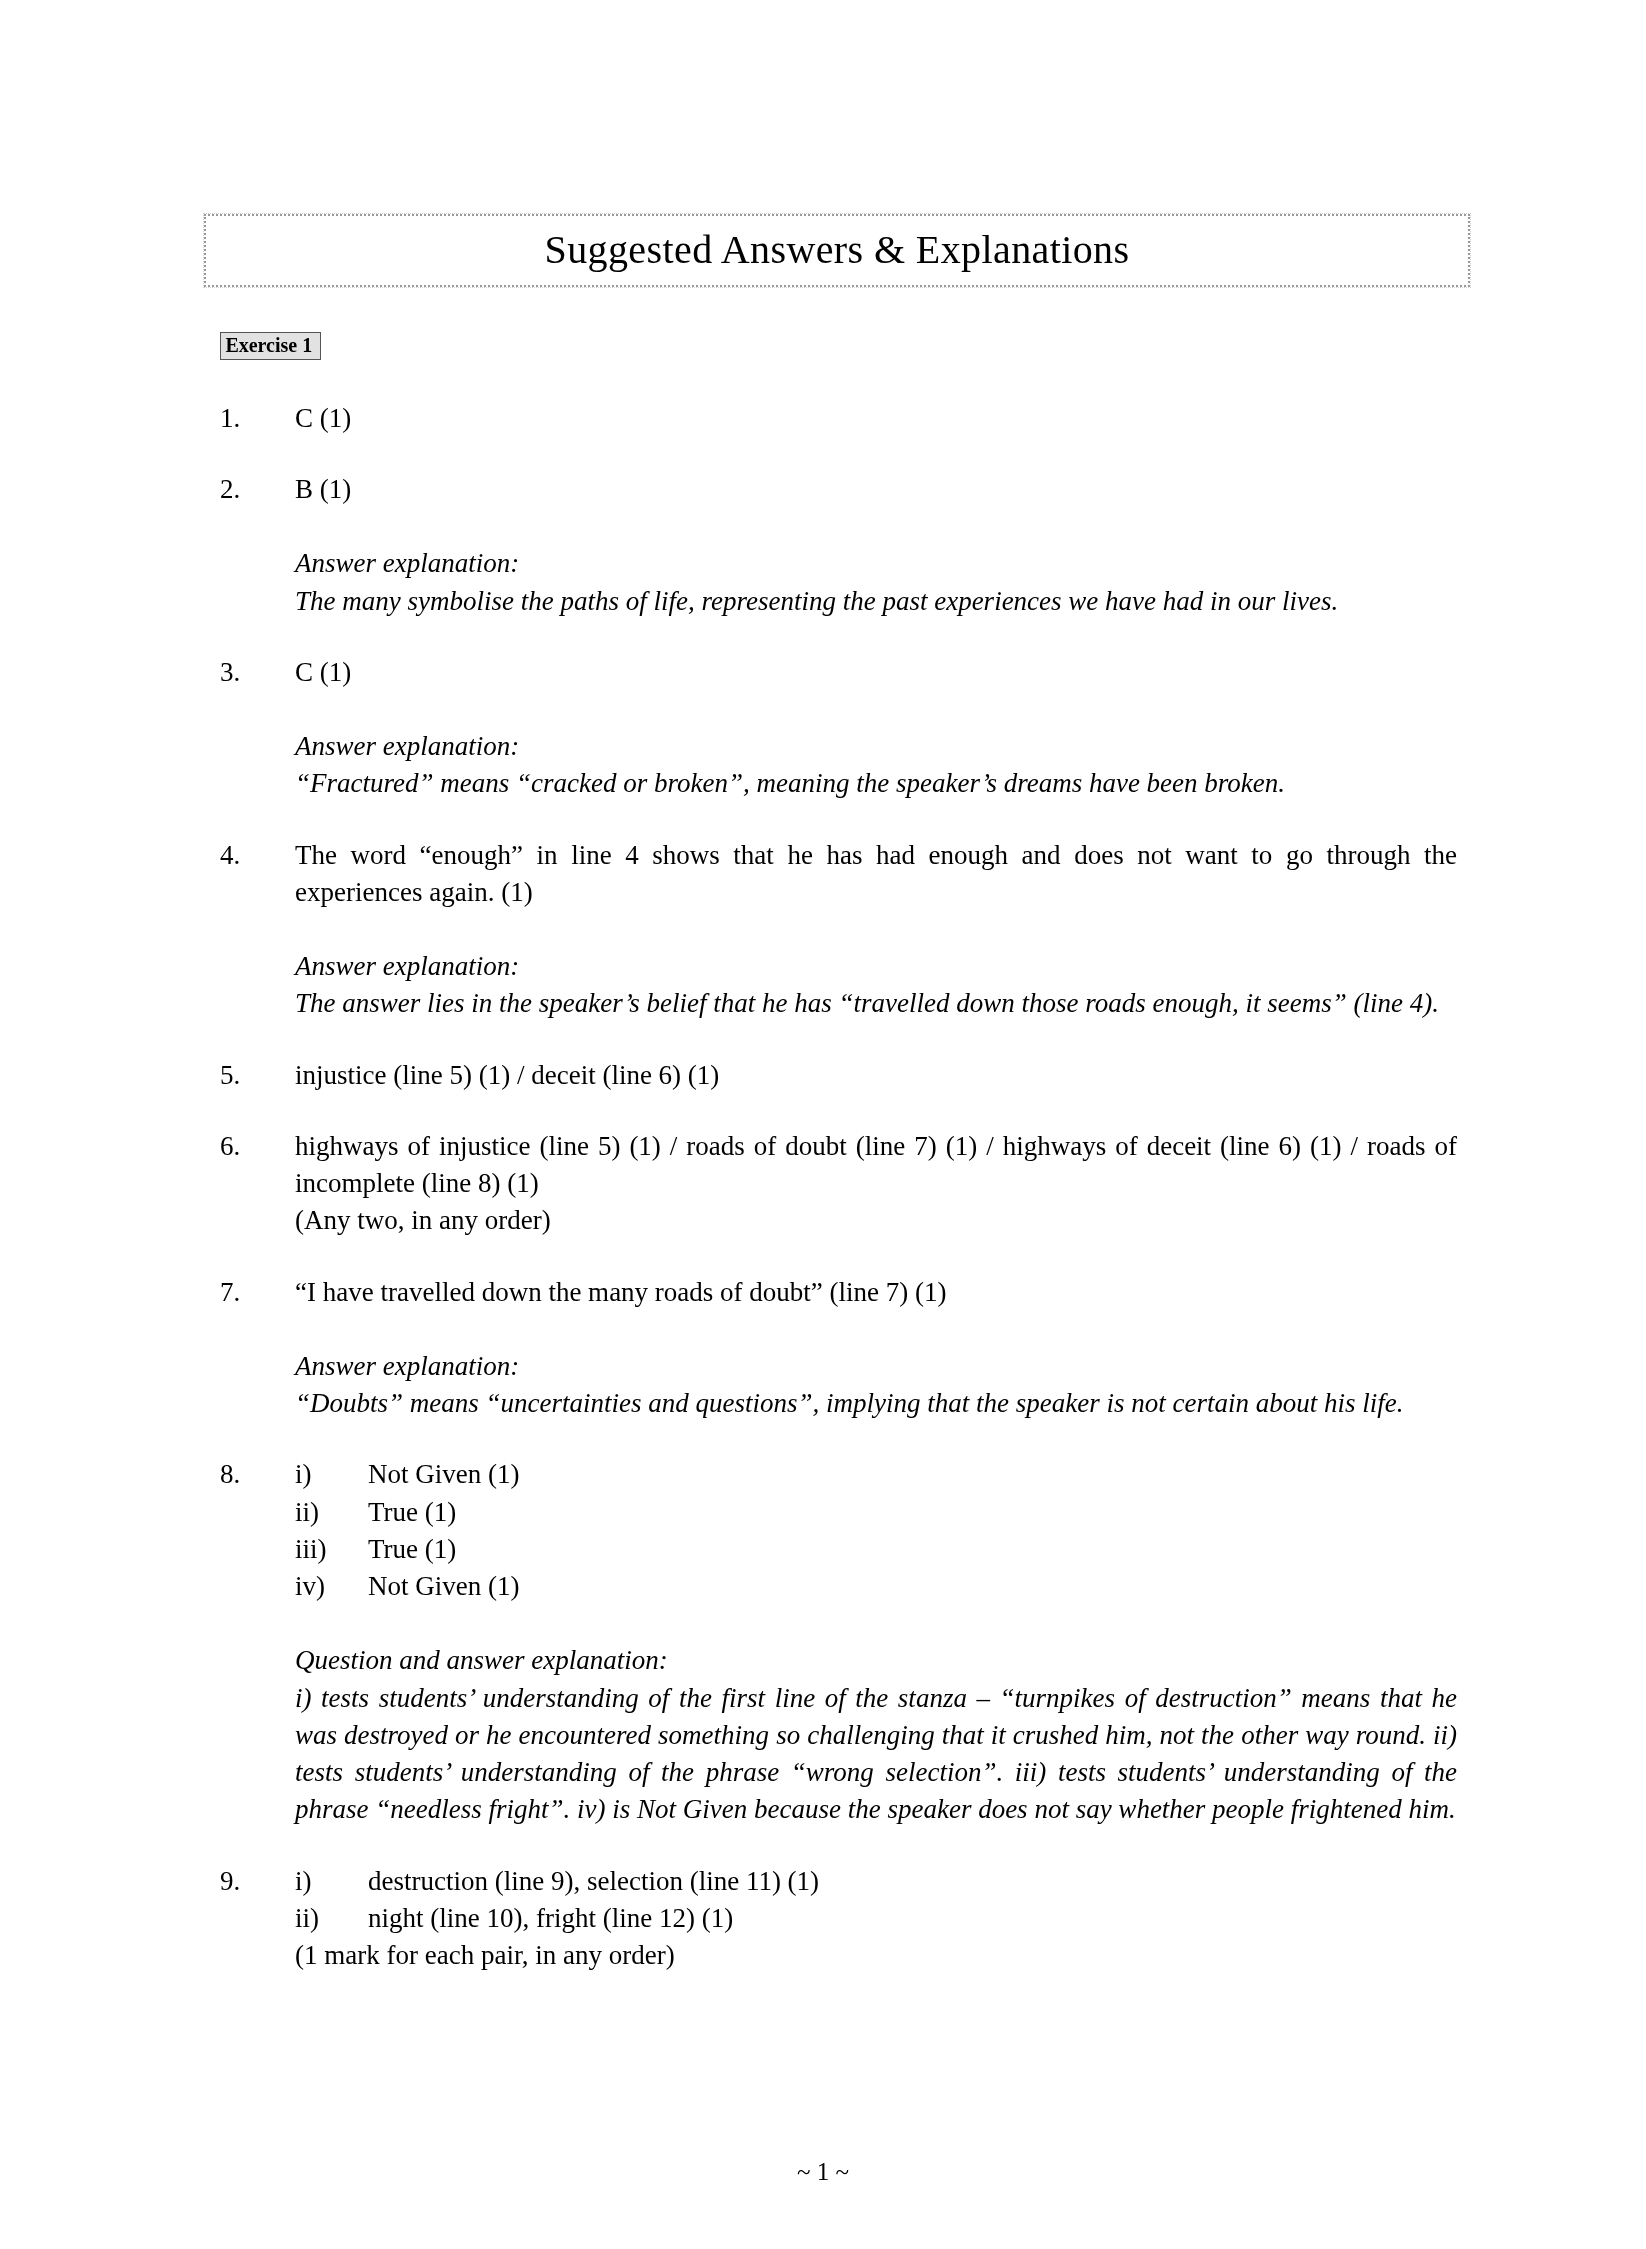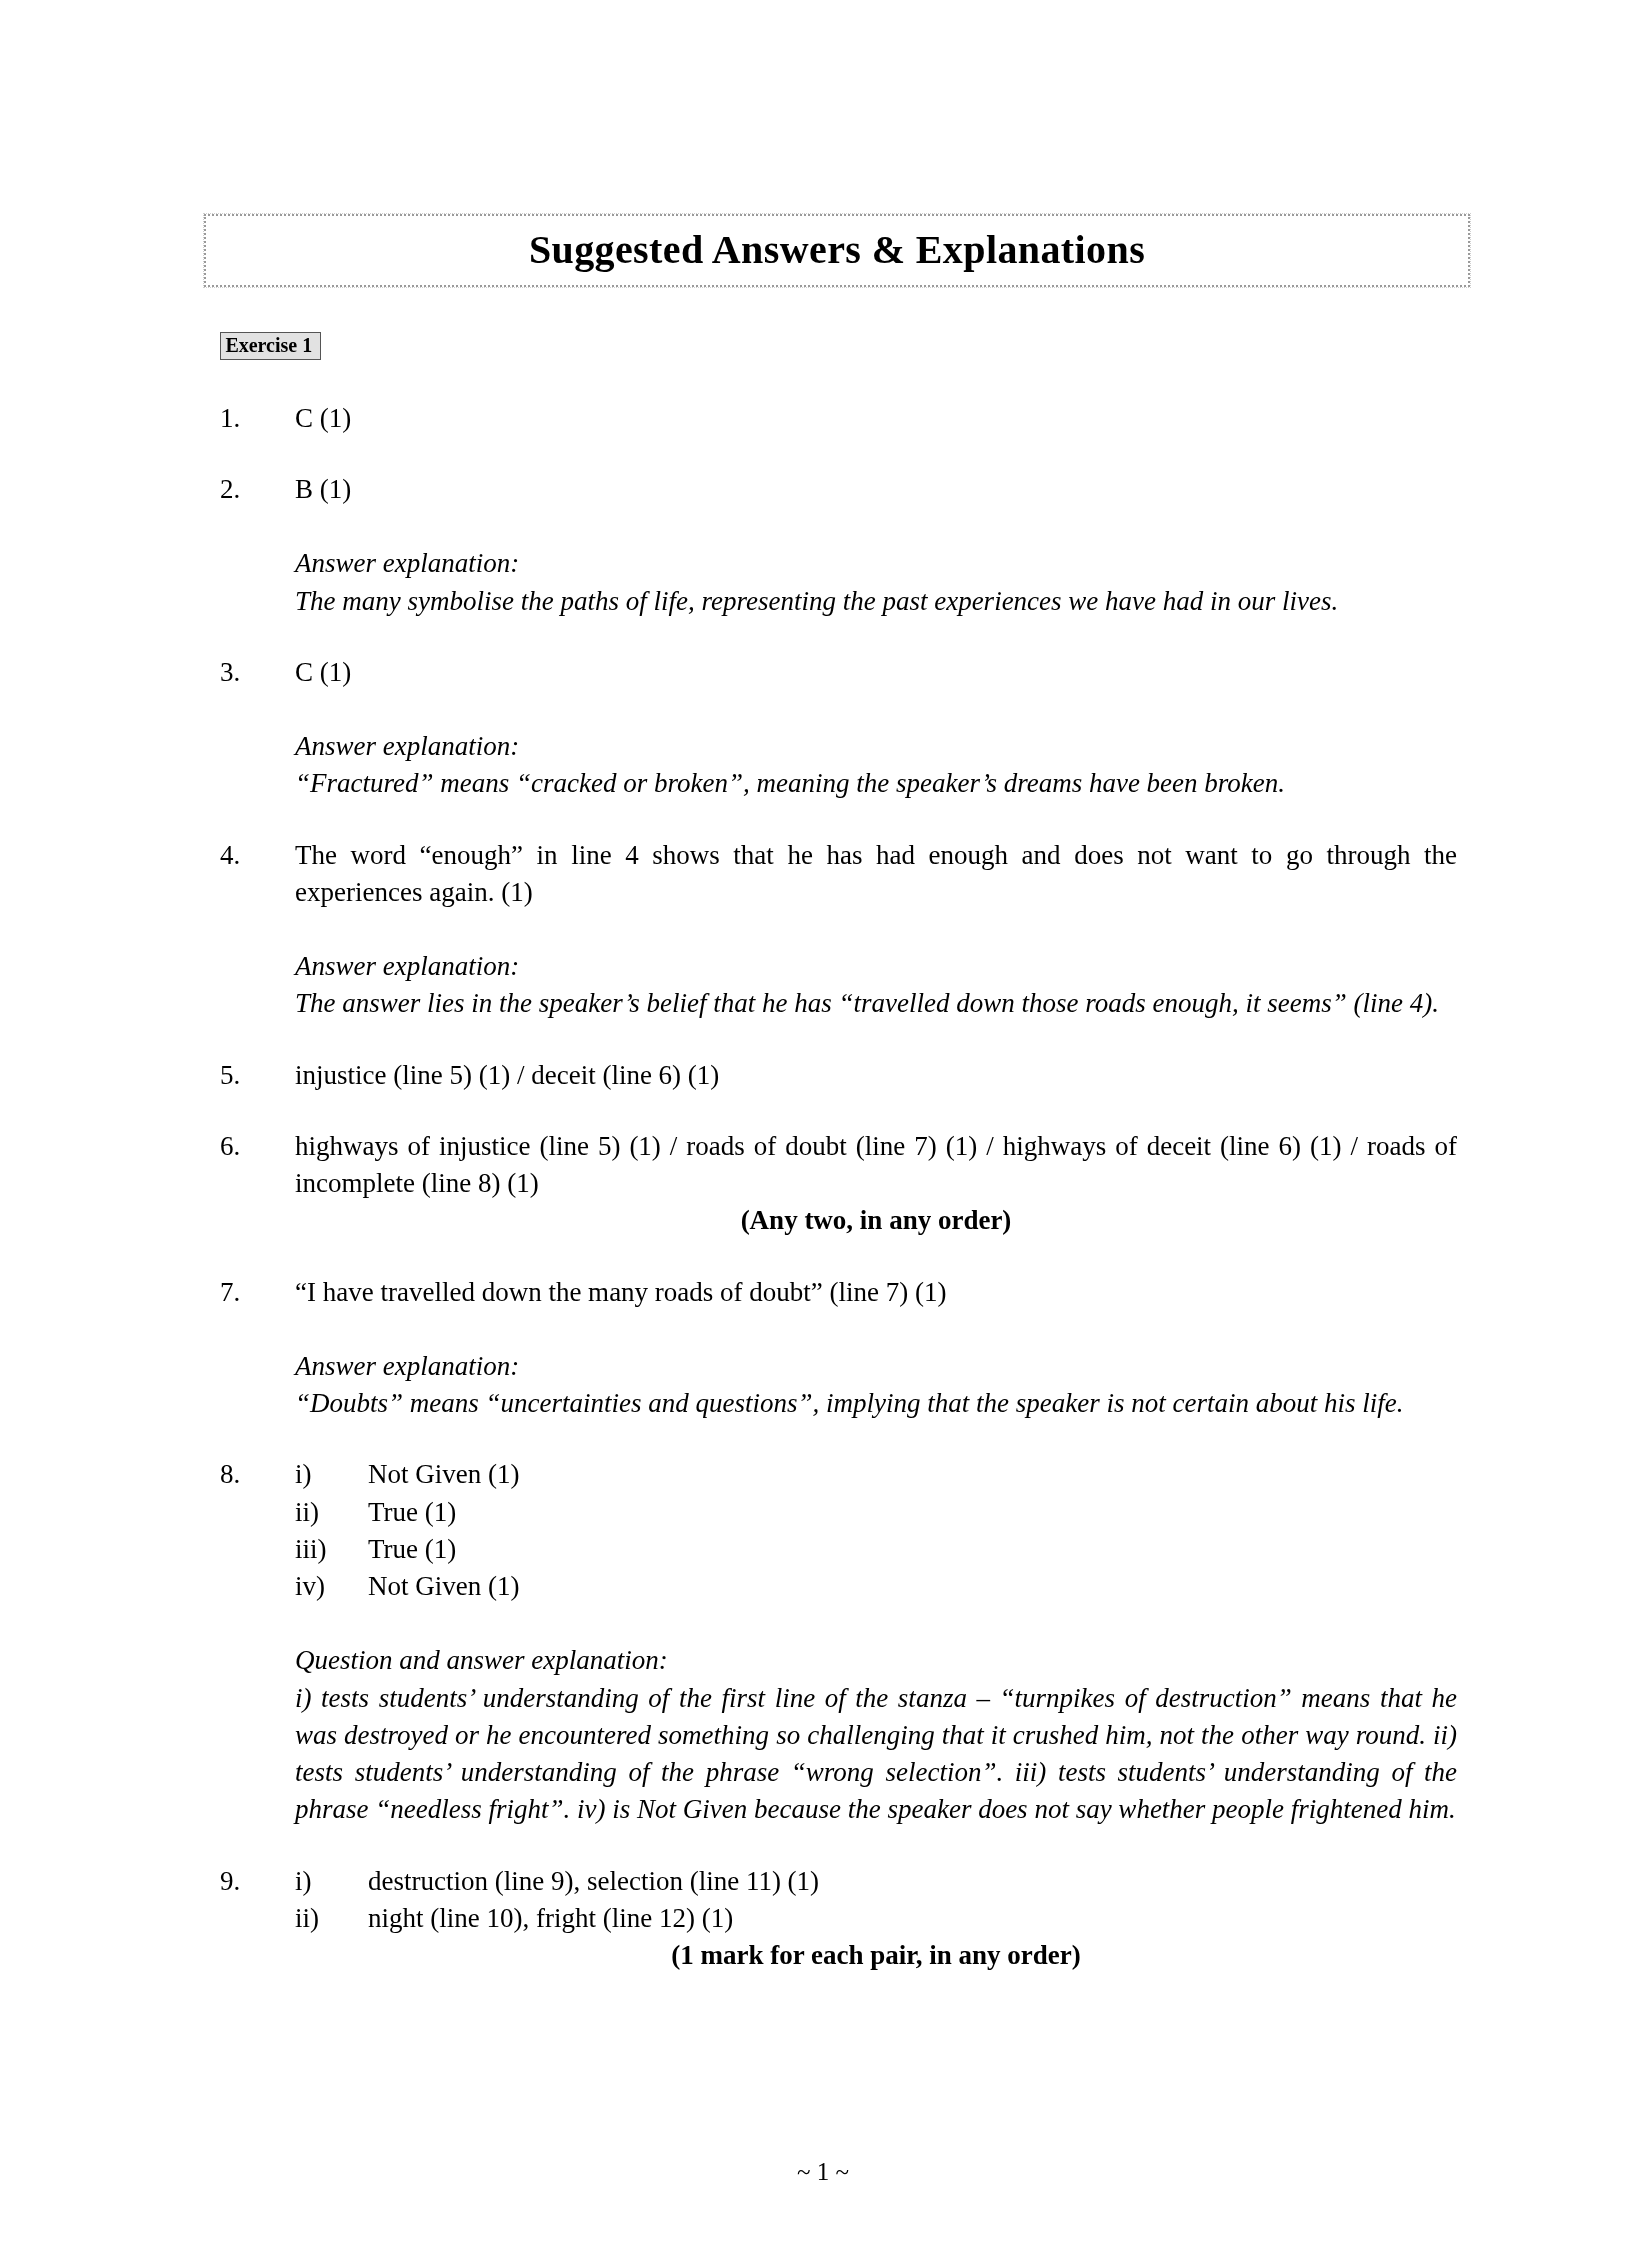--- a/index.html
+++ b/index.html
@@ -19,21 +19,21 @@
   .title-box {
     border: 2.2px dotted #9a9a9a;
     outline: 0.7px dotted #cfcfcf;
     padding: 10.2px 7.3px 11.7px 7.3px;
     margin-left: -16px;
     margin-right: -13px;
     text-align: center;
   }
   .title-box h1 {
     font-size: 40px;
-    font-weight: bold;
+    font-weight: normal;
     letter-spacing: 0.4px;
   }
   .exercise-label {
     display: inline-block;
     margin-top: 45px;
     font-size: 20px;
     font-weight: bold;
     border: 1.5px solid #555;
     background: #e2e2e2;
     padding: 0.7px 7.3px 2.2px 4.4px;
@@ -57,22 +57,21 @@
     text-align: justify;
   }
   .expl {
     margin-top: 37px;
     font-style: italic;
   }
   .expl-text {
     text-align: justify;
   }
   .note {
-    font-weight: bold;
-    text-align: center;
+    font-weight: normal;
   }
   .subrow {
     display: flex;
   }
   .sublabel {
     flex: 0 0 73px;
   }
   .subtext {
     flex: 1 1 auto;
   }

